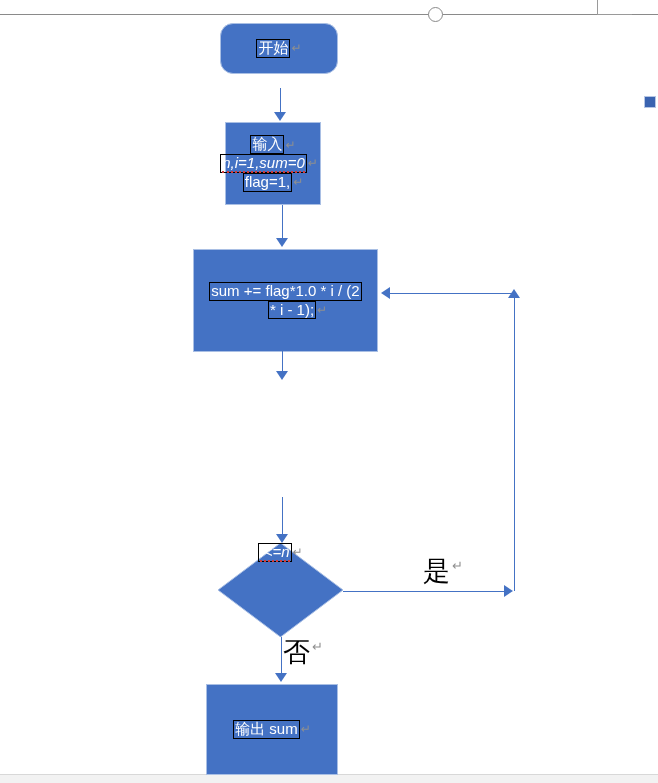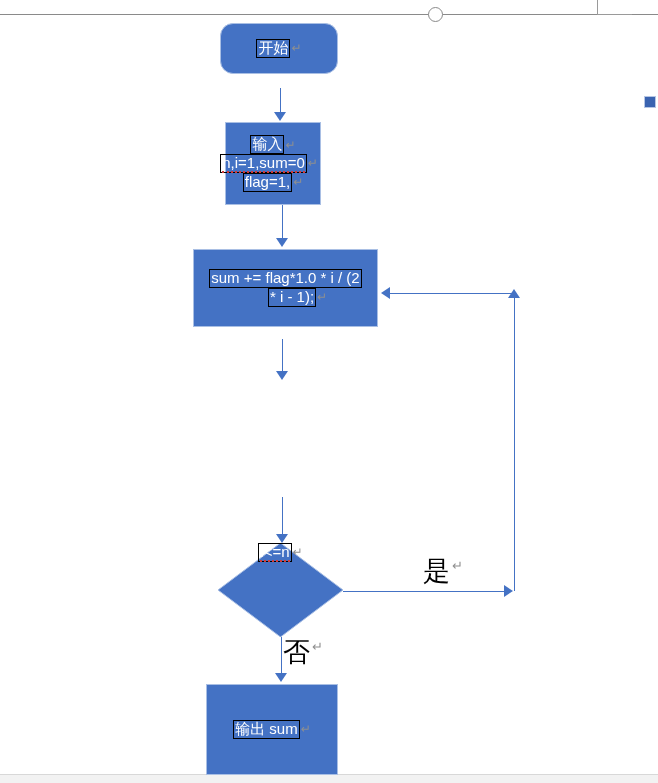--- a/index.html
+++ b/index.html
@@ -114,20 +114,21 @@
     vertical-align: middle;
     padding-left: 1px;
   }
   .txt-line {
     display: block;
     text-align: center;
     margin: 0;
   }
   .spellerr {
     border-bottom: 2px dotted #d03a3a;
+    font-style: italic;
   }
 
   
   .conn-v {
     position: absolute;
     width: 0;
     border-left: 1.5px solid #4472c4;
   }
   .conn-h {
     position: absolute;
@@ -195,21 +196,21 @@
 
   <div class="node" style="left:225px; top:122px; width:96px; height:83px;">
     <span class="txt txt-line"><span class="boxed">输入</span><span class="pilcrow">↵</span></span>
     <span class="txt txt-line" style="margin-left:-8px;"><span class="boxed"><span class="spellerr">n,i=1,sum=0</span></span><span class="pilcrow">↵</span></span>
     <span class="txt txt-line"><span class="boxed">flag=1,</span><span class="pilcrow">↵</span></span>
   </div>
 
   <div class="conn-v" style="left:282px; top:205px; height:34px;"></div>
   <div class="arrow arrow-down" style="left:276px; top:238px;"></div>
 
-  <div class="node" style="left:193px; top:249px; width:185px; height:78px;">
+  <div class="node" style="left:193px; top:249px; width:185px; height:103px;">
     <span class="txt txt-line"><span class="boxed">sum += flag*1.0 * i / (2</span></span>
     <span class="txt txt-line" style="margin-left:24px;"><span class="boxed">* i - 1);</span><span class="pilcrow">↵</span></span>
   </div>
 
   <div class="conn-v" style="left:282px; top:339px; height:33px;"></div>
   <div class="arrow arrow-down" style="left:276px; top:371px;"></div>
 
 
   <div class="conn-v" style="left:282px; top:497px; height:38px;"></div>
   <div class="arrow arrow-down" style="left:276px; top:534px;"></div>

